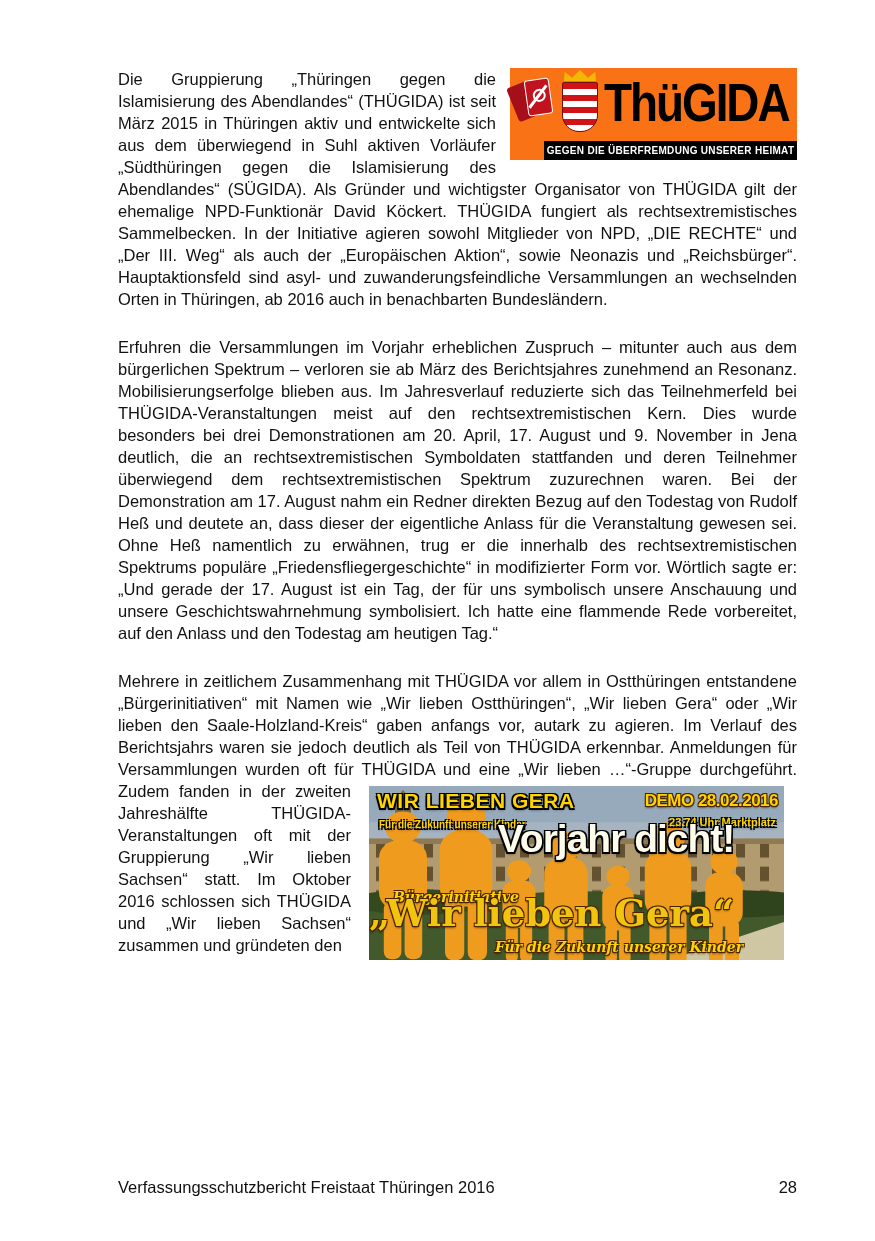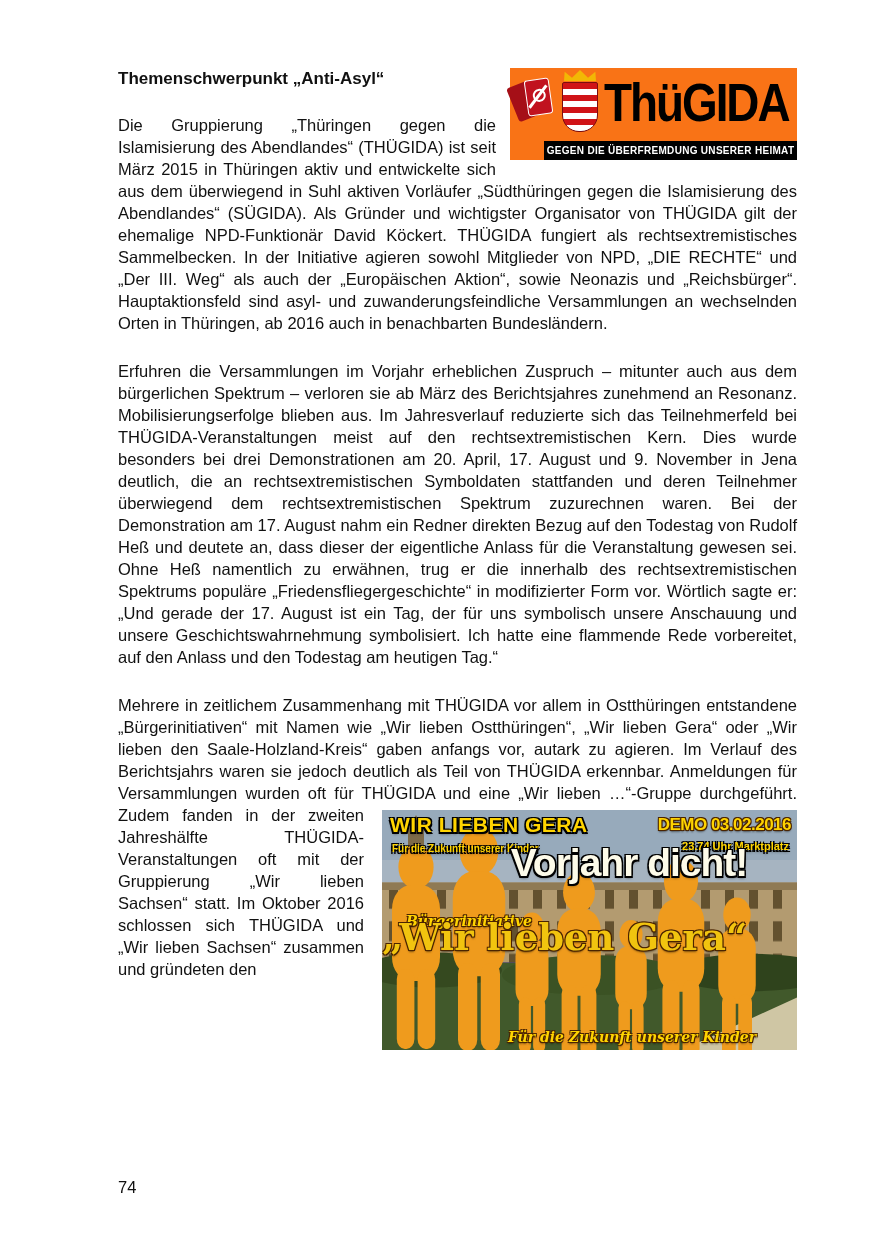--- a/index.html
+++ b/index.html
@@ -59,21 +59,21 @@
     transform:scale(1.02,1.18); transform-origin:left top;
   }
   .logo-banner {
     position:absolute; left:34px; right:0; bottom:0; height:19px; display:block;
     background:#000000; color:#ffffff; font-size:10px; font-weight:700;
     line-height:19px; text-align:center; letter-spacing:0.3px; white-space:nowrap;
   }
 
   
   .poster-float {
-    float:right; width:415px; height:240px; margin:6px 0 0 18px;
+    float:right; width:415px; height:174px; margin:6px 13px 0 18px;
     position:relative; display:block; overflow:hidden; background:#6d28d9;
   }
   .poster-art, .poster-people {
     position:absolute; left:0; top:0; width:100%; height:100%; display:block;
   }
   .poster-label { position:absolute; display:block; white-space:nowrap; }
   .o-black {
     text-shadow:-1.5px -1.5px 0 #000, 1.5px -1.5px 0 #000,
                 -1.5px 1.5px 0 #000, 1.5px 1.5px 0 #000, 0 2px 3px rgba(0,0,0,.55);
   }
@@ -121,21 +121,20 @@
       <span class="logo-emblem">
         <i class="card card-back"></i>
         <i class="card card-front"></i>
         <i class="crest-crown"></i>
         <i class="crest-shield"></i>
       </span>
       <span class="logo-word">ThüGIDA</span>
       <span class="logo-banner">GEGEN DIE ÜBERFREMDUNG UNSERER HEIMAT</span>
     </aside>
 
-    <h1 class="heading">Themenschwerpunkt „Anti-Asyl“</h1>
 
     <p class="body-text">Die Gruppierung „Thüringen gegen die Islamisierung des Abendlandes“ (THÜGIDA) ist seit März 2015 in Thüringen aktiv und entwickelte sich aus dem überwiegend in Suhl aktiven Vorläufer „Südthüringen gegen die Islamisierung des Abendlandes“ (SÜGIDA). Als Gründer und wichtigster Organisator von THÜGIDA gilt der ehemalige NPD-Funktionär David Köckert. THÜGIDA fungiert als rechtsextremistisches Sammelbecken. In der Initiative agieren sowohl Mitglieder von NPD, „DIE RECHTE“ und „Der III. Weg“ als auch der „Europäischen Aktion“, sowie Neonazis und „Reichsbürger“. Hauptaktionsfeld sind asyl- und zuwanderungsfeindliche Versammlungen an wechselnden Orten in Thüringen, ab 2016 auch in benachbarten Bundesländern.</p>
 
     <p class="body-text">Erfuhren die Versammlungen im Vorjahr erheblichen Zuspruch – mitunter auch aus dem bürgerlichen Spektrum – verloren sie ab März des Berichtsjahres zunehmend an Resonanz. Mobilisierungserfolge blieben aus. Im Jahresverlauf reduzierte sich das Teilnehmerfeld bei THÜGIDA-Veranstaltungen meist auf den rechtsextremistischen Kern. Dies wurde besonders bei drei Demonstrationen am 20. April, 17. August und 9. November in Jena deutlich, die an rechtsextremistischen Symboldaten stattfanden und deren Teilnehmer überwiegend dem rechtsextremistischen Spektrum zuzurechnen waren. Bei der Demonstration am 17. August nahm ein Redner direkten Bezug auf den Todestag von Rudolf Heß und deutete an, dass dieser der eigentliche Anlass für die Veranstaltung gewesen sei. Ohne Heß namentlich zu erwähnen, trug er die innerhalb des rechtsextremistischen Spektrums populäre „Friedensfliegergeschichte“ in modifizierter Form vor. Wörtlich sagte er: „Und gerade der 17. August ist ein Tag, der für uns symbolisch unsere Anschauung und unsere Geschichtswahrnehmung symbolisiert. Ich hatte eine flammende Rede vorbereitet, auf den Anlass und den Todestag am heutigen Tag.“</p>
 
     <p class="body-text last">
       <span>Mehrere in zeitlichem Zusammenhang mit THÜGIDA vor allem in Ostthüringen entstandene „Bürgerinitiativen“ mit Namen wie „Wir lieben Ostthüringen“, „Wir lieben Gera“ oder „Wir lieben den Saale-Holzland-Kreis“ gaben anfangs vor, autark zu agieren. Im Verlauf des Berichtsjahrs waren sie jedoch deutlich als Teil von THÜGIDA erkennbar. Anmeldungen für Versammlungen wurden oft für THÜGIDA und eine „Wir lieben …“-Gruppe </span><span class="poster-float">
         <svg class="poster-art" viewBox="0 0 415 192" preserveAspectRatio="none" xmlns="http://www.w3.org/2000/svg">
           <defs>
             <pattern id="winpat" x="0" y="58" width="24" height="26" patternUnits="userSpaceOnUse">
@@ -168,27 +167,28 @@
             <use href="#psn" transform="translate(62,14) scale(1.75)"></use>
             <use href="#psn" transform="translate(128,82) scale(1.1)"></use>
             <use href="#psn" transform="translate(168,50) scale(1.45)"></use>
             <use href="#psn" transform="translate(228,88) scale(1.05)"></use>
             <use href="#psn" transform="translate(268,40) scale(1.55)"></use>
             <use href="#psn" transform="translate(330,70) scale(1.25)"></use>
           </g>
         </svg>
         <span class="poster-label poster-headline o-black">WIR LIEBEN GERA</span>
         <span class="poster-label poster-subline o-black">Für die Zukunft unserer Kinder</span>
-        <span class="poster-label poster-demo-date o-dark">DEMO 03.02.2016</span>
+        <span class="poster-label poster-demo-date o-dark">DEMO 28.02.2016</span>
         <span class="poster-label poster-demo-time o-black">23.74 Uhr Marktplatz</span>
         <span class="poster-label poster-slogan o-black">Vorjahr dicht!</span>
         <span class="poster-label poster-initiative o-dark">Bürgerinitiative</span>
         <span class="poster-label poster-script o-dark">„Wir lieben Gera“</span>
         <span class="poster-label poster-bottom o-dark">Für die Zukunft unserer Kinder</span>
       </span><span>durchgeführt. Zudem fanden in der zweiten Jahreshälfte THÜGIDA-Veranstaltungen oft mit der Gruppierung „Wir lieben Sachsen“ statt. Im Oktober 2016 schlossen sich THÜGIDA und „Wir lieben Sachsen“ zusammen und gründeten den</span>
     </p>
 
   </main>
 
   <footer class="footer">
-    <span>74</span>
+    <span>Verfassungsschutzbericht Freistaat Thüringen 2016</span>
+    <span>28</span>
   </footer>
 </div>
 
 </body></html>

